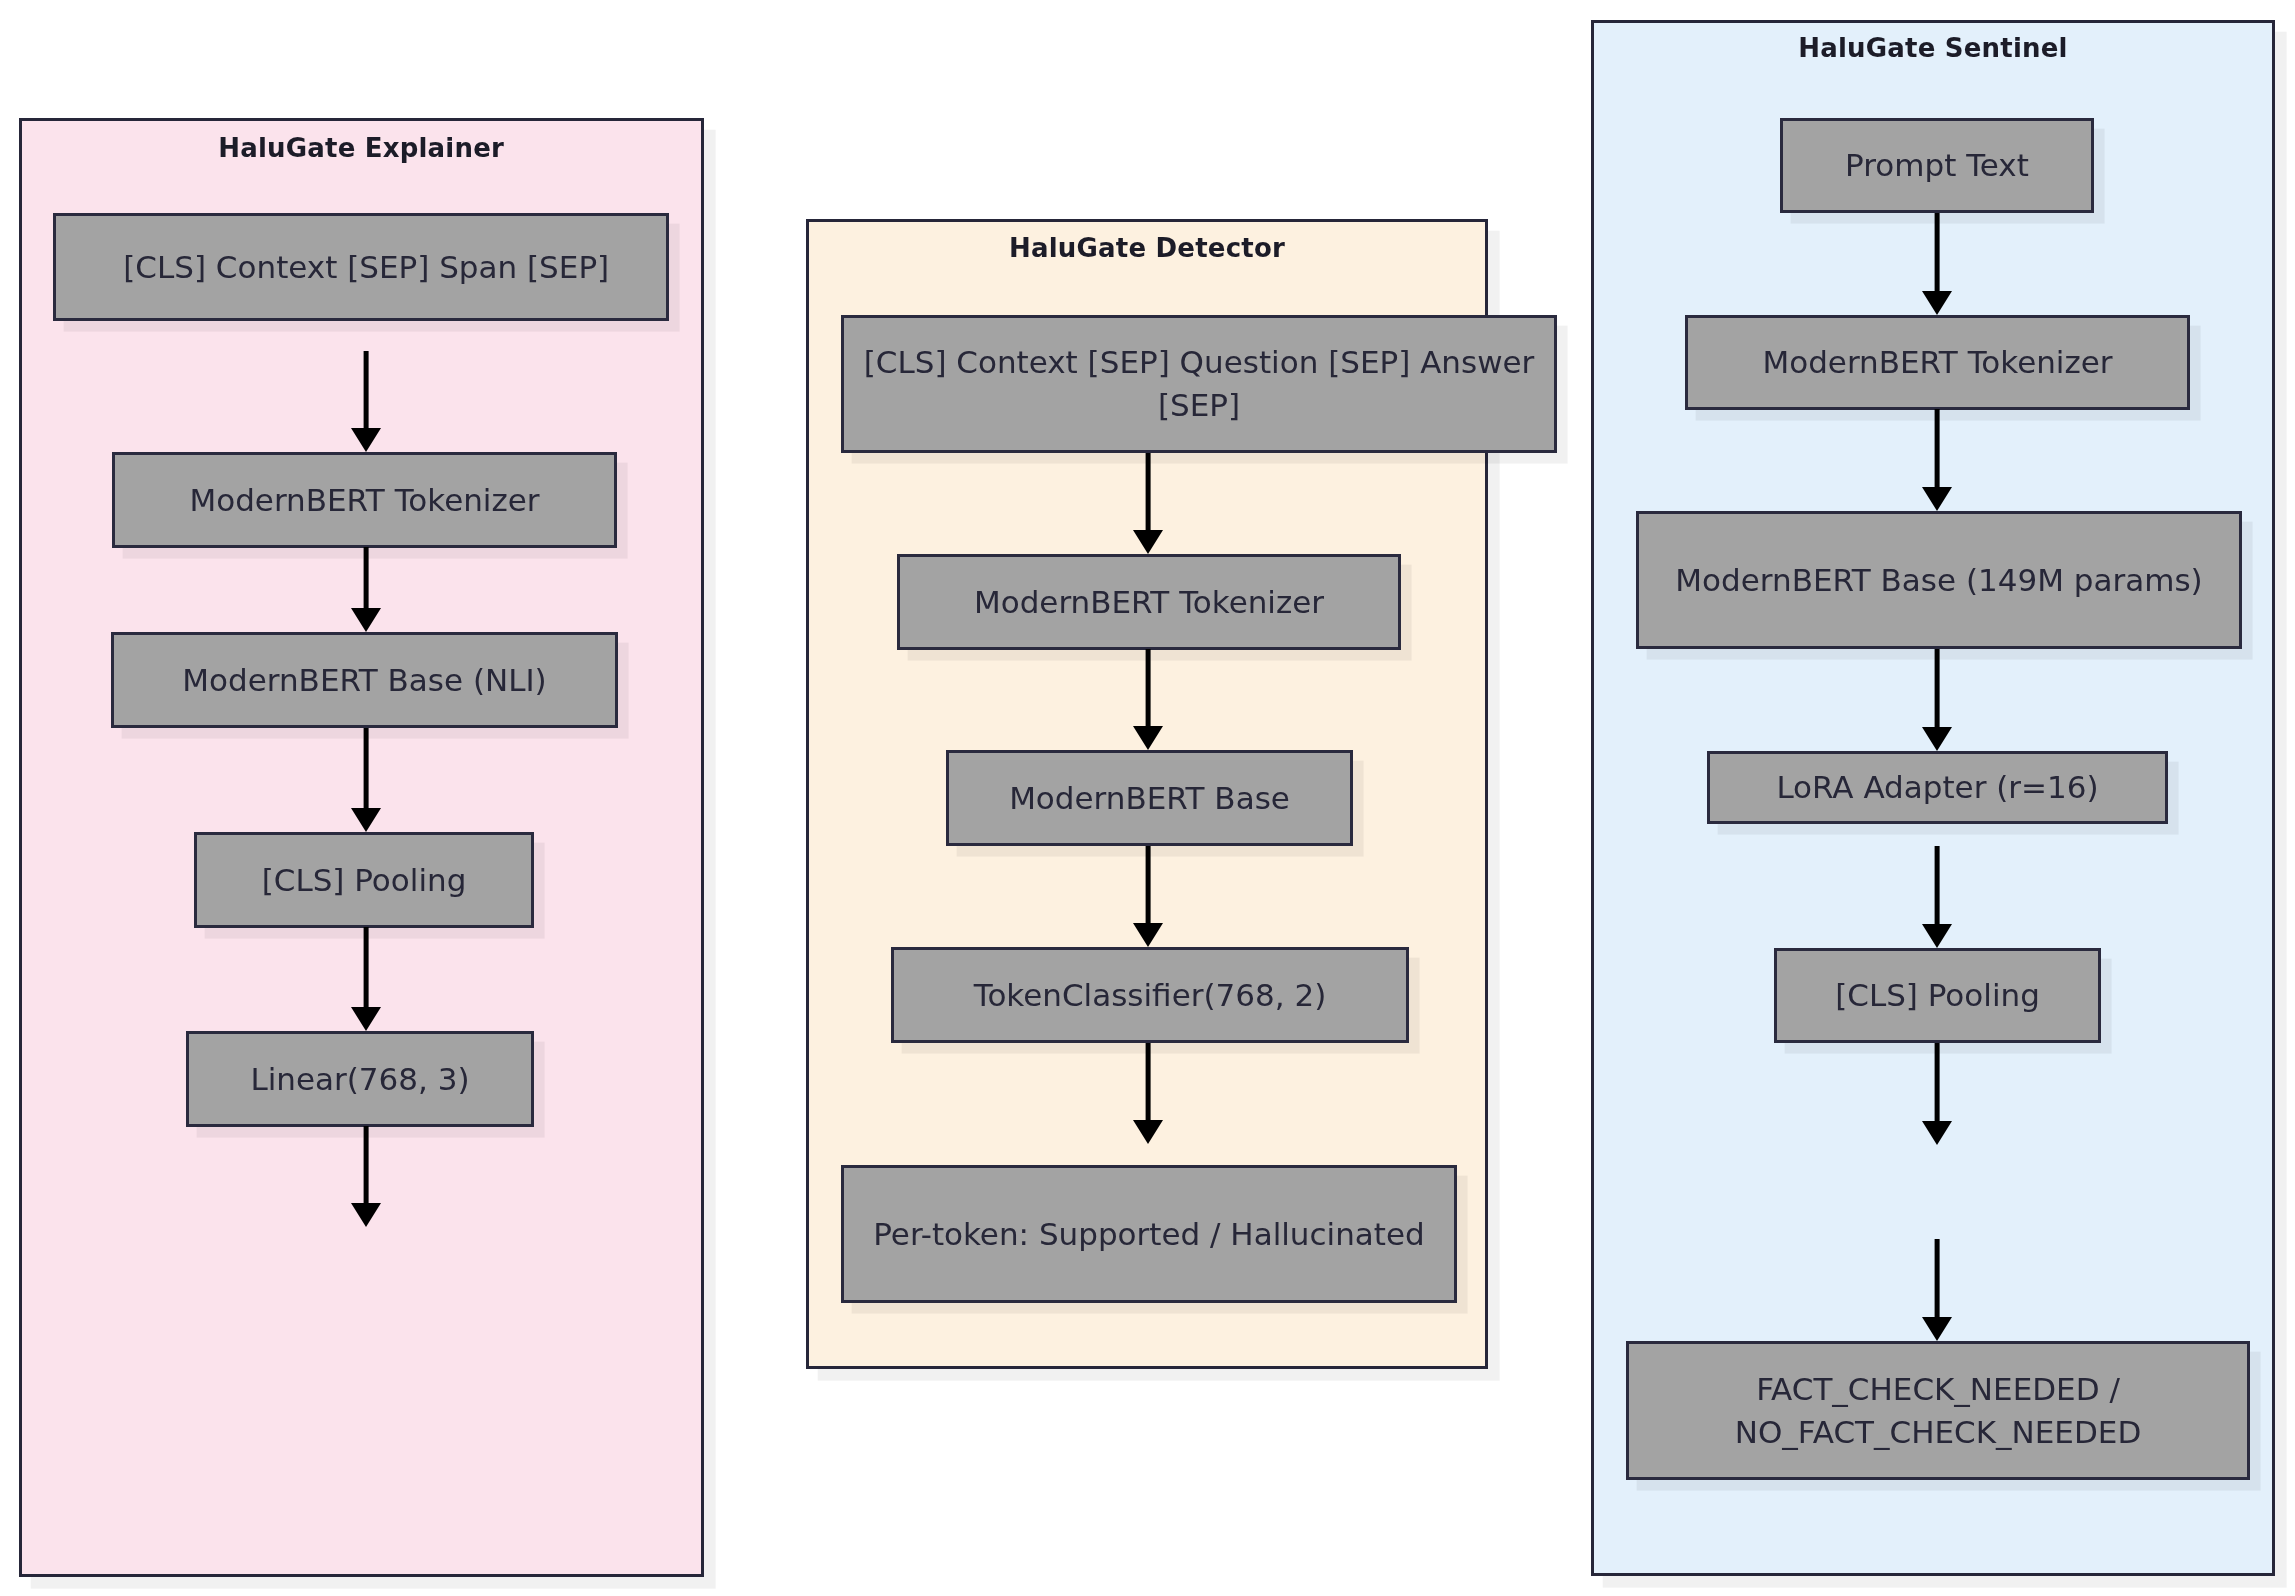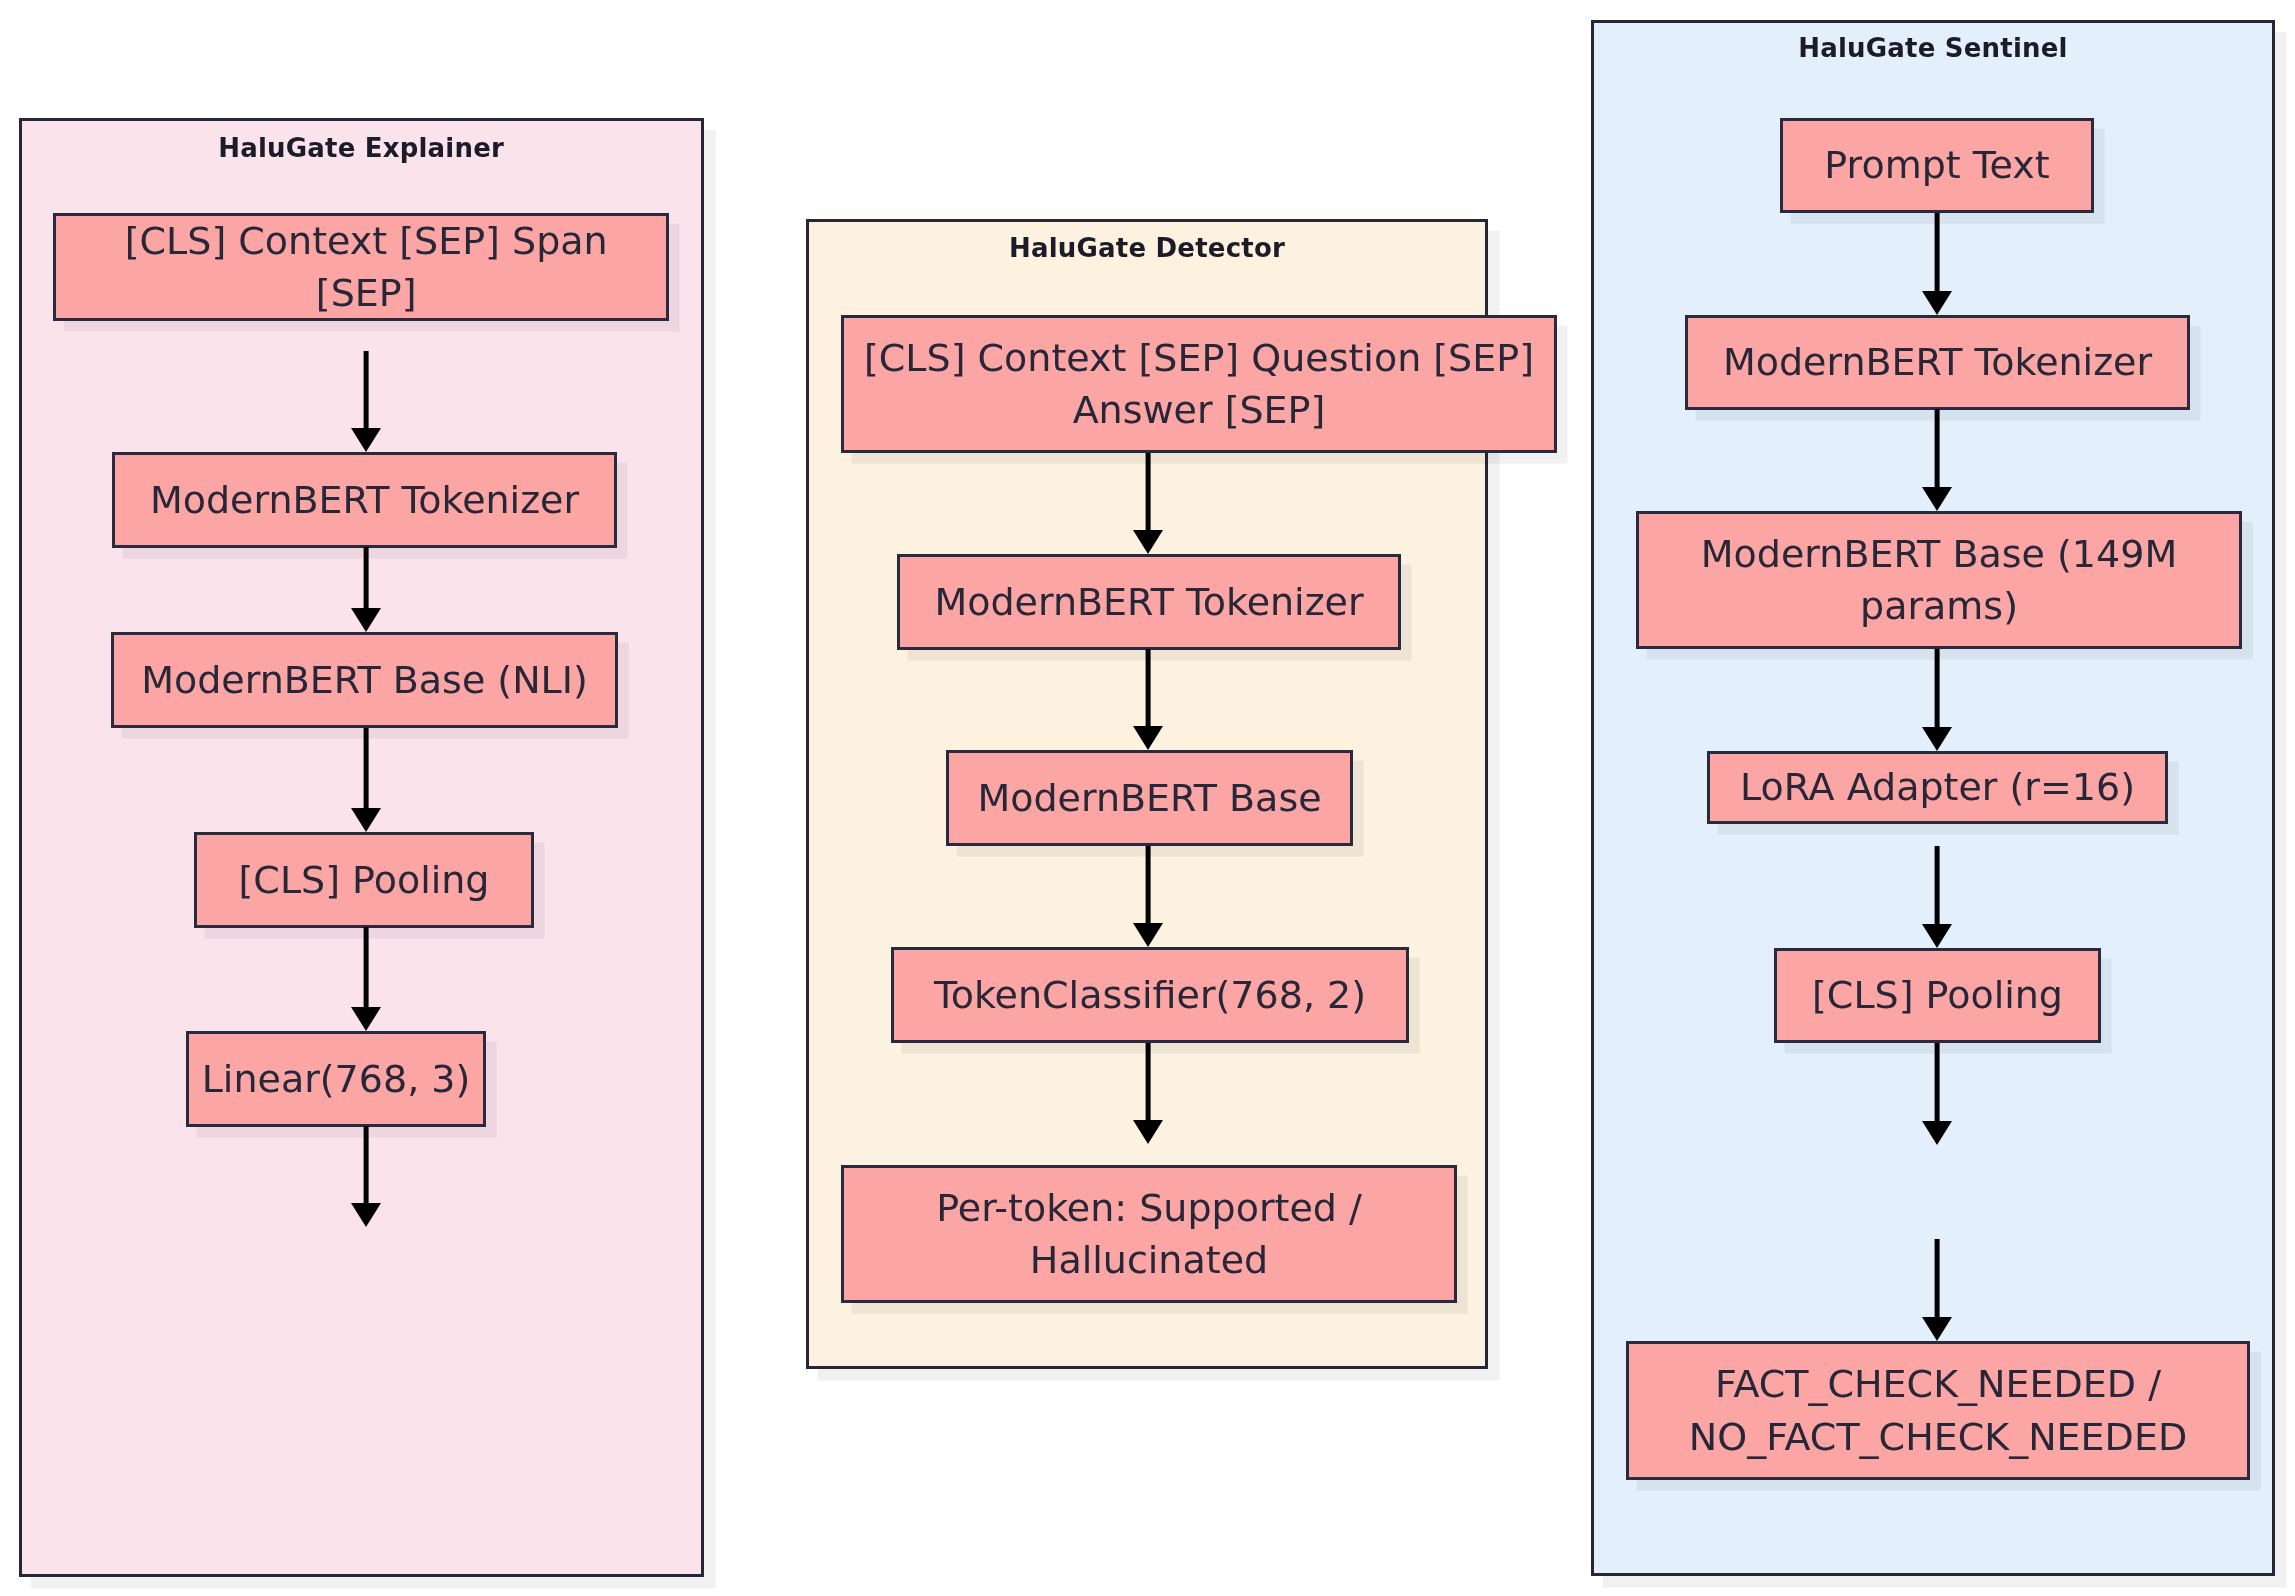--- a/index.html
+++ b/index.html
@@ -60,29 +60,29 @@
     top: 19.7px;
     width: 684px;
     height: 1556px;
     background: #e3f0fb;
   }
 
   
   .node {
     position: absolute;
     box-sizing: border-box;
-    background: #fca5a5;
+    background: #a3a3a3;
     border: 3.7px solid #2a2a3e;
     box-shadow: 10.6px 10.6px 0 0 rgba(0,0,0,0.055);
     display: flex;
     align-items: center;
     justify-content: center;
     text-align: center;
     color: #272738;
-    font-size: 38px;
+    font-size: 31px;
     line-height: 1.38;
     padding: 2.1px 9.6px;
     white-space: pre-line;
   }
 
   
   .arrow {
     position: absolute;
   }
   .arrow .shaft {
@@ -130,21 +130,21 @@
     <div class="shaft" style="height:81px;"></div>
     <div class="head"></div>
   </div>
 
   <div class="node" style="left:194px; top:832px; width:340px; height:96px;">[CLS] Pooling</div>
   <div class="arrow" style="left:351px; top:927px; width:30px; height:104px;">
     <div class="shaft" style="height:81px;"></div>
     <div class="head"></div>
   </div>
 
-  <div class="node" style="left:186px; top:1031px; width:300px; height:96px;">Linear(768, 3)</div>
+  <div class="node" style="left:186px; top:1031px; width:348px; height:96px;">Linear(768, 3)</div>
   <div class="arrow" style="left:351px; top:1126px; width:30px; height:101px;">
     <div class="shaft" style="height:79px;"></div>
     <div class="head"></div>
   </div>
 
 
   <div class="panel" id="panel-detector"></div>
   <div class="panel-title" style="left:806px; top:233px; width:682px;">HaluGate Detector</div>
 
   <div class="node" style="left:841px; top:315px; width:716px; height:138px;">[CLS] Context [SEP] Question [SEP] Answer [SEP]</div>

